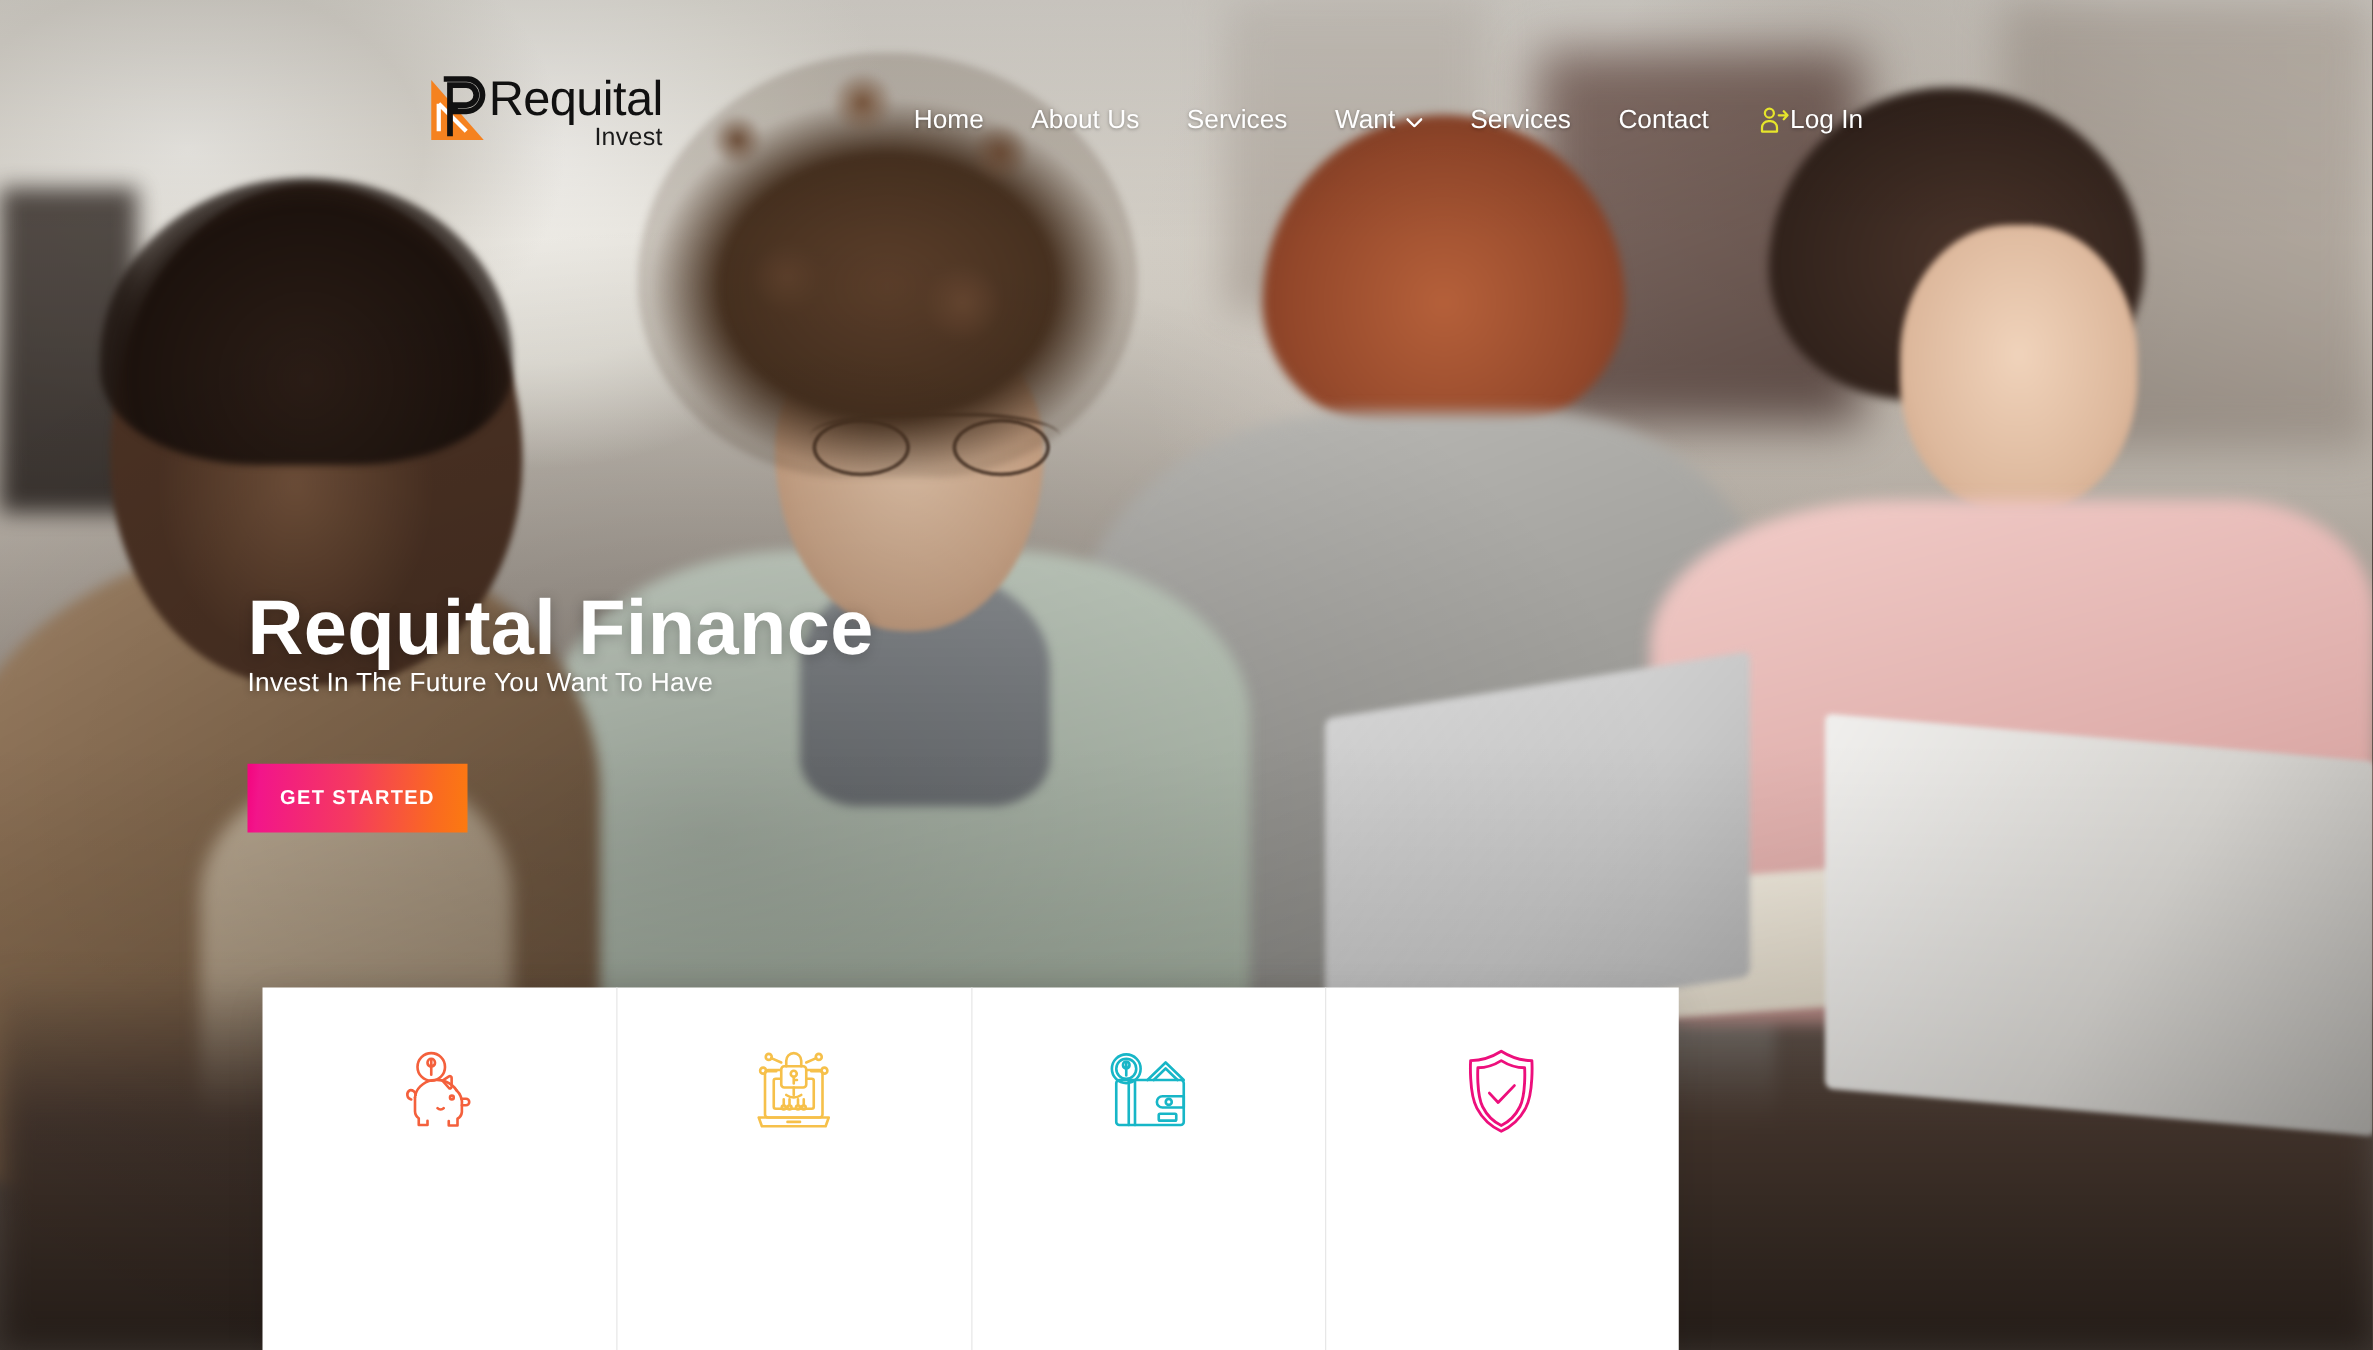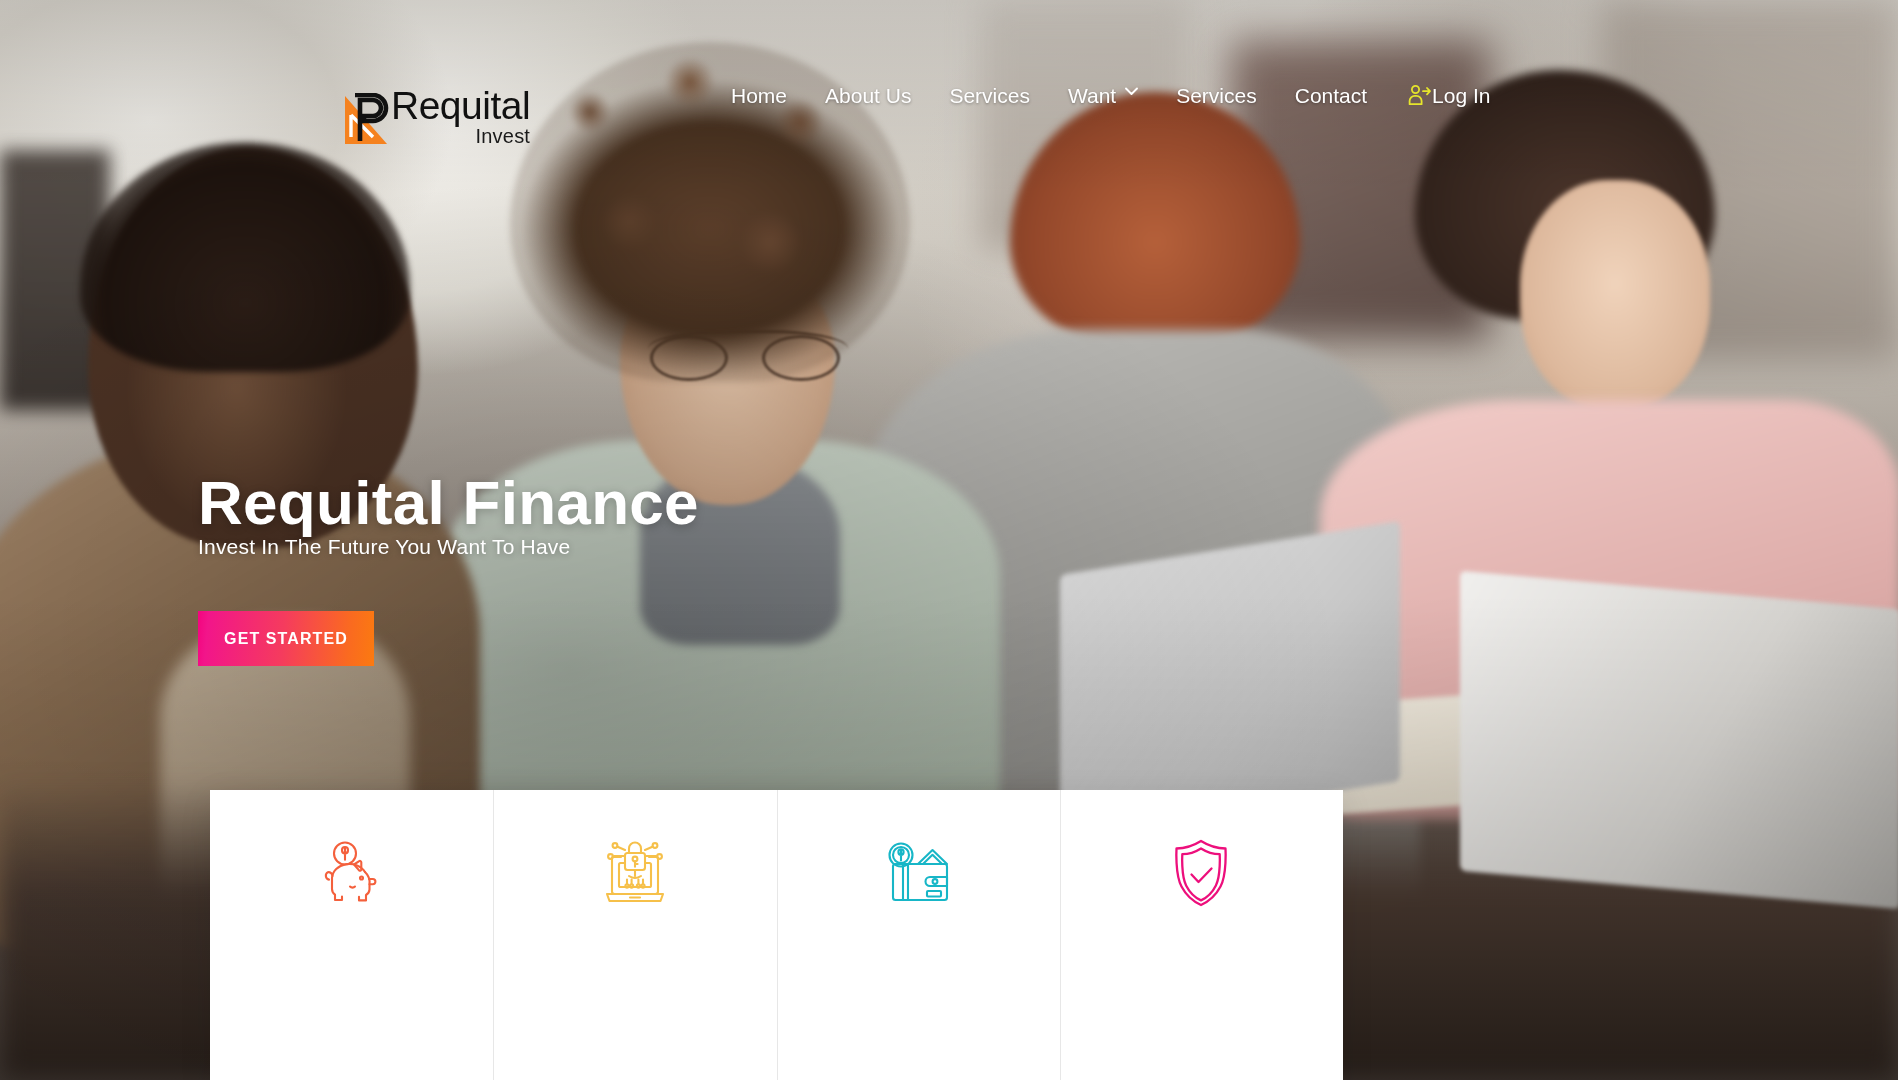--- a/index.html
+++ b/index.html
@@ -206,23 +206,23 @@
     top: 0; left: 0; right: 0;
     height: 160px;
     display: flex;
     align-items: center;
     z-index: 40;
   }
 
   .logo {
     position: absolute;
     left: 343px;
-    top: 82px;
+    top: 56px;
     display: flex;
-    align-items: flex-end;
+    align-items: center;
     text-decoration: none;
     line-height: 1;
   }
   .logo-mark { width: 46px; height: 53px; display: block; margin-right: 2px; }
   .logo-words { display: flex; flex-direction: column; padding-top: 6px; }
   .logo-name {
     font-size: 39px;
     font-weight: 500;
     letter-spacing: -0.5px;
     color: #111111;
@@ -241,21 +241,21 @@
     position: absolute;
     left: 712px;
     top: 78px;
     display: flex;
     align-items: center;
     gap: 0px;
   }
   .nav-item {
     position: relative;
     display: flex;
-    align-items: flex-start;
+    align-items: center;
     gap: 7px;
     padding: 6px 19px;
     color: #ffffff;
     font-size: 21px;
     font-weight: 400;
     text-decoration: none;
     white-space: nowrap;
     text-shadow: 0 1px 3px rgba(0,0,0,.35);
     cursor: pointer;
   }

